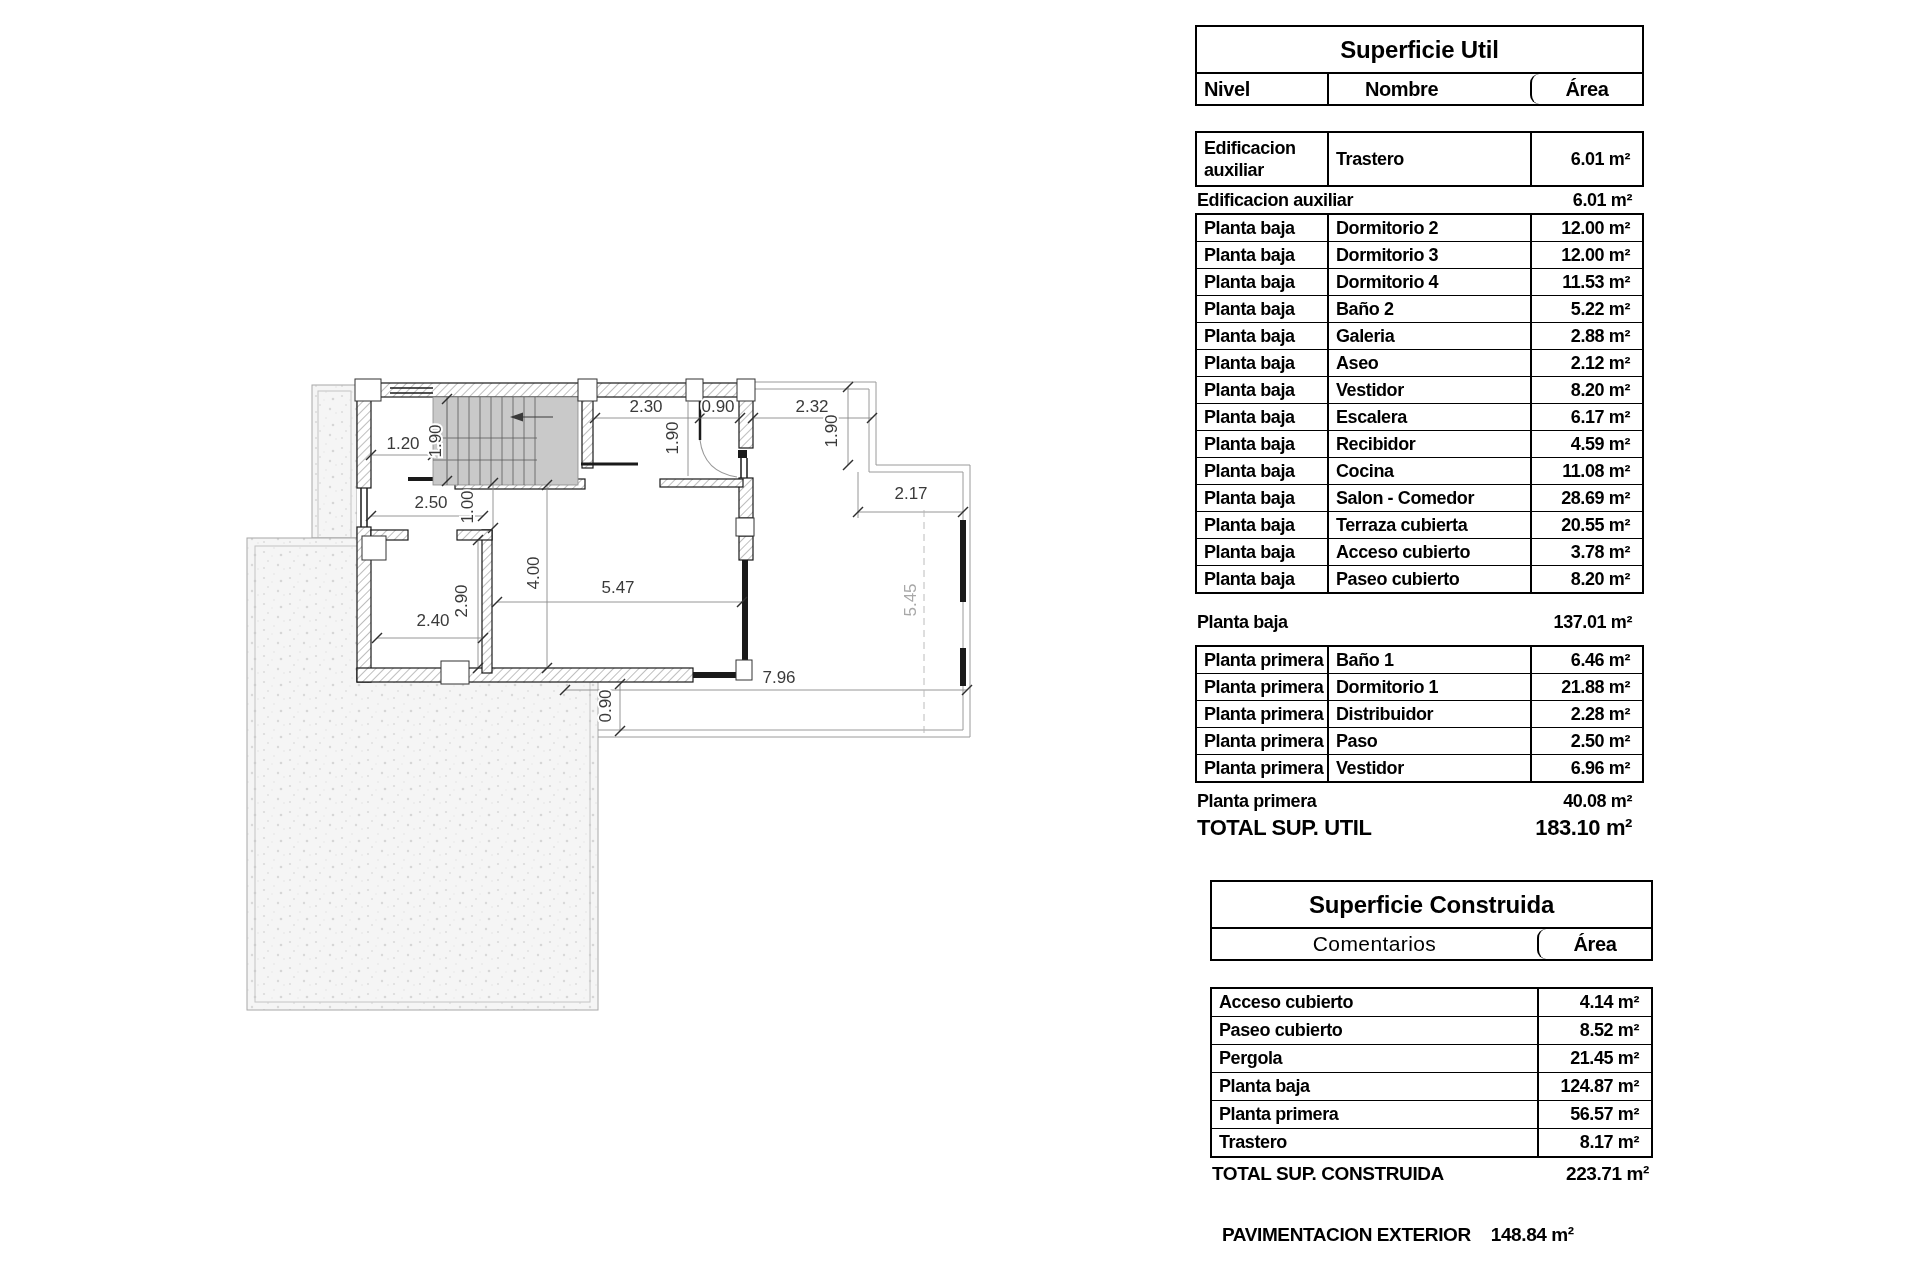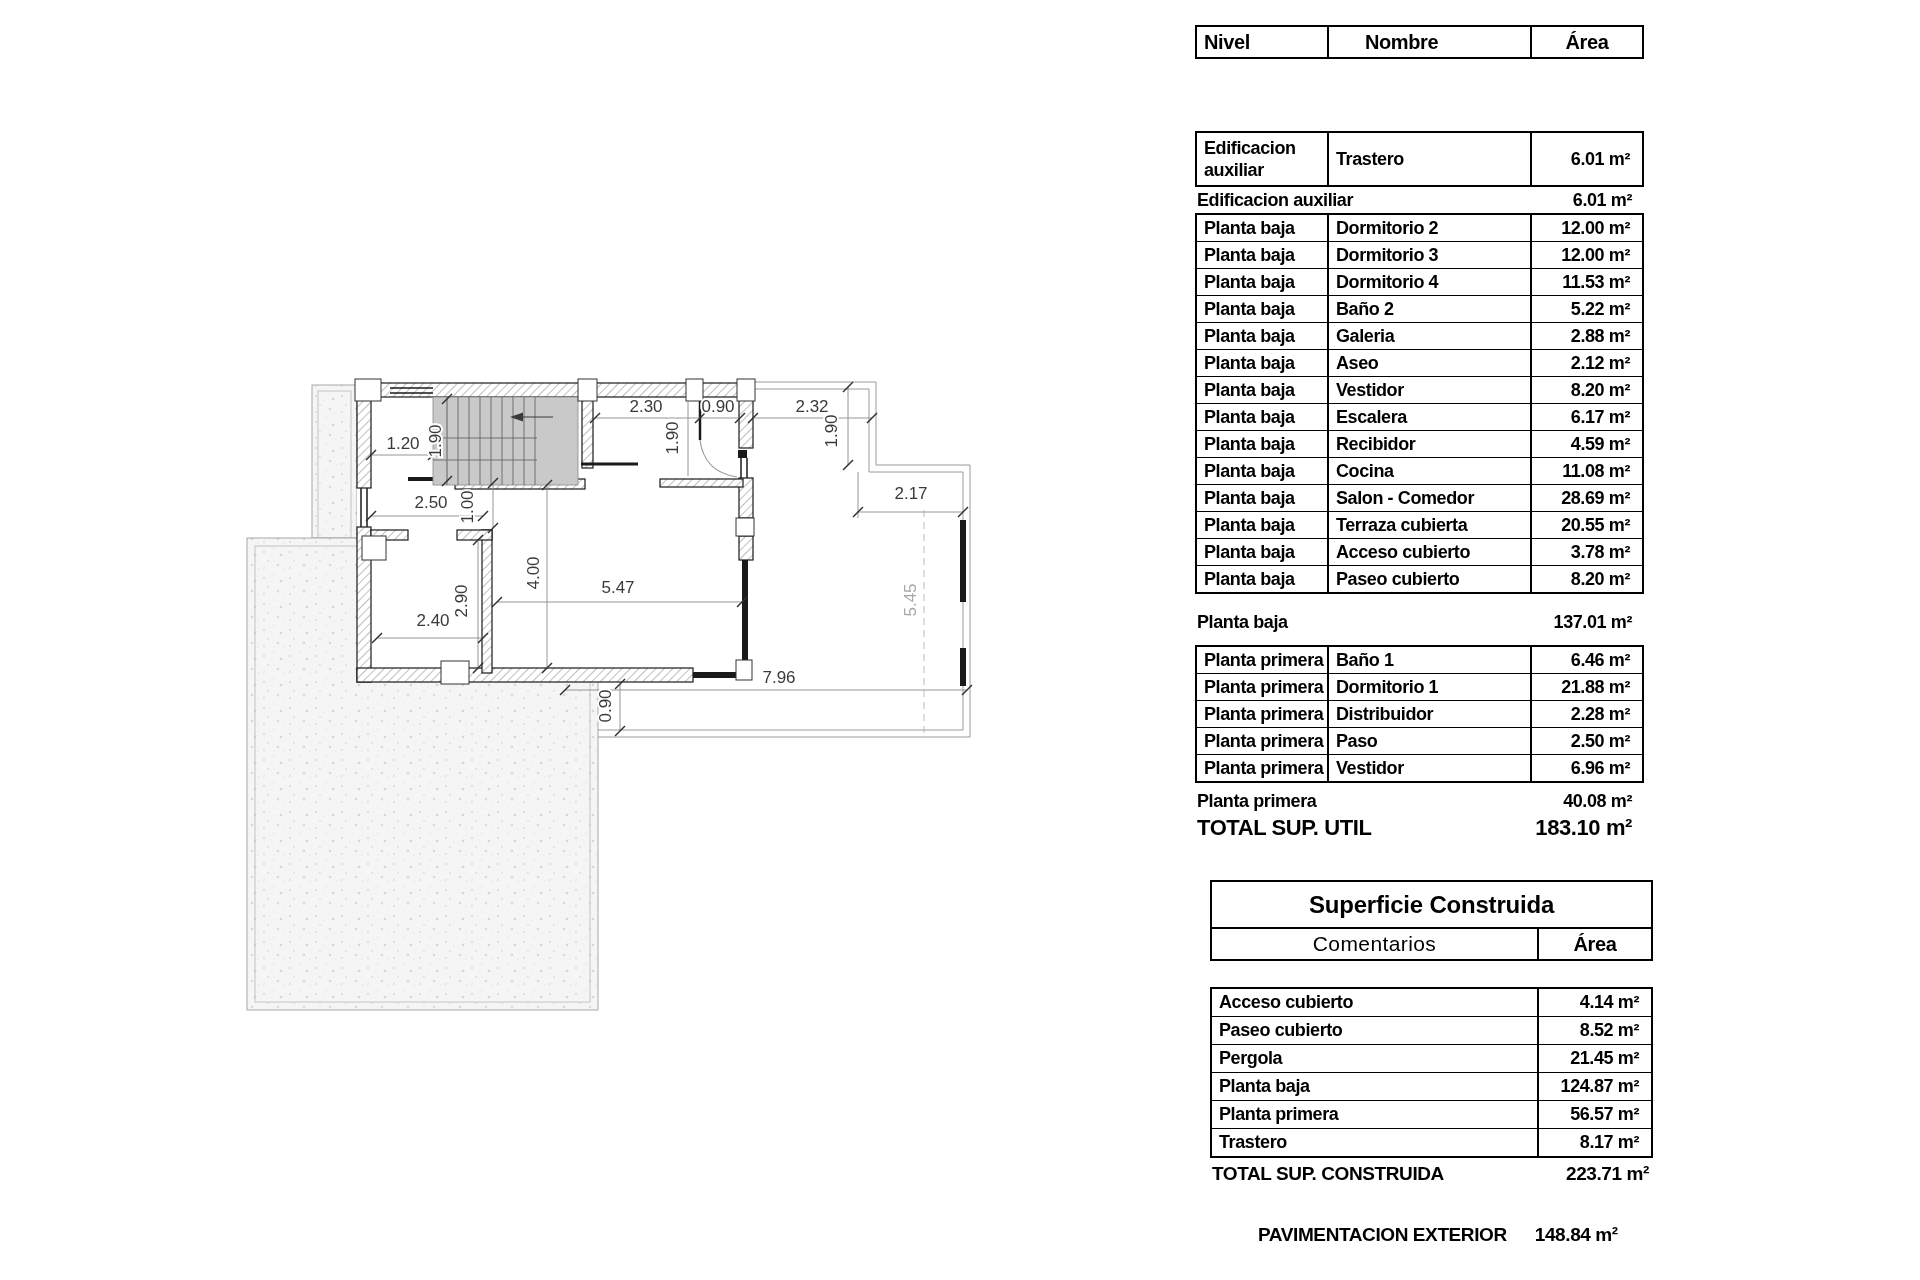--- a/index.html
+++ b/index.html
@@ -6,34 +6,34 @@
   body{width:1920px;height:1280px;background:#ffffff;position:relative;overflow:hidden;
        font-family:"Liberation Sans",sans-serif;color:#000;}
   
   .tblock{position:absolute;box-sizing:border-box;font-weight:bold;letter-spacing:-0.4px;}
   .boxed{border:2px solid #000;background:#fff;}
   .tbl-title{height:45px;border-bottom:2px solid #000;display:flex;align-items:center;justify-content:center;
              font-size:24px;letter-spacing:-0.2px;}
   .cols{display:grid;height:30px;font-size:20px;}
   .cols>div{display:flex;align-items:center;padding:0 7px;box-sizing:border-box;}
   .cols>div+div{border-left:2px solid #000;padding-left:36px;}
-  .cols .center{justify-content:center;padding:0;}
+  .cols .center{justify-content:center;padding:0;border-radius:9px;}
   .g3{grid-template-columns:130px 203px 1fr;}
   .g2{grid-template-columns:325px 1fr;}
   .trow,.trow2{display:grid;font-size:18px;}
   .trow{grid-template-columns:130px 203px 1fr;height:26px;}
   .trow2{grid-template-columns:325px 1fr;height:27px;}
   .trow+.trow,.trow2+.trow2{border-top:1.5px solid #000;}
   .trow>div,.trow2>div{display:flex;align-items:center;padding:0 7px;box-sizing:border-box;overflow:hidden;white-space:nowrap;}
   .trow>div+div,.trow2>div+div{border-left:2px solid #000;}
   .cell-r{justify-content:flex-end;padding-right:12px !important;}
   .sumline{display:flex;justify-content:space-between;align-items:center;font-size:18px;}
   .two-line{white-space:normal !important;line-height:1.25;align-items:center;}
   .regular{font-weight:normal;letter-spacing:0.4px;font-size:21px;}
-  #t2-footer{display:flex;gap:28px;font-size:19px;margin-left:36px;}
+  #t2-footer{display:flex;gap:20px;font-size:19px;}
   
   #plan{position:absolute;left:180px;top:280px;}
   .wall{fill:url(#hatch);stroke:#1a1a1a;stroke-width:1.2;}
   .solid{fill:#1a1a1a;stroke:none;}
   .pillar{fill:#ffffff;stroke:#333;stroke-width:1;}
   .thinline{stroke:#9a9a9a;stroke-width:1;fill:none;}
   .dimline{stroke:#8a8a8a;stroke-width:0.9;fill:none;}
   .tick{stroke:#2f2f2f;stroke-width:1.4;}
   .stair-line{stroke:#5a5a5a;stroke-width:0.8;}
   .dim{font-family:"Liberation Sans",sans-serif;font-size:17px;fill:#3a3a3a;text-anchor:middle;
@@ -215,20 +215,21 @@
       <text x="618" y="593" class="dim">5.47</text>
       <text x="467" y="601" transform="rotate(-90 467 601)" class="dim">2.90</text>
       <text x="433" y="626" class="dim">2.40</text>
       <text x="916" y="600" transform="rotate(-90 916 600)" class="dim muted">5.45</text>
       <text x="779" y="683" class="dim">7.96</text>
       <text x="611" y="706" transform="rotate(-90 611 706)" class="dim">0.90</text>
     </g>
 </svg>
 
 <div class="tblock boxed" style="left:1195px;top:25px;width:449px;">
+  <div class="tbl-title">Superficie Util</div>
   <div class="cols g3">
     <div>Nivel</div>
     <div>Nombre</div>
     <div class="center">Área</div>
   </div>
 </div>
 
 <div class="tblock boxed" style="left:1195px;top:131px;width:449px;height:56px;display:grid;grid-template-columns:130px 203px 1fr;font-size:18px;">
   <div class="two-line" style="display:flex;padding:0 7px;">Edificacion auxiliar</div>
   <div style="display:flex;align-items:center;padding:0 7px;border-left:2px solid #000;">Trastero</div>

